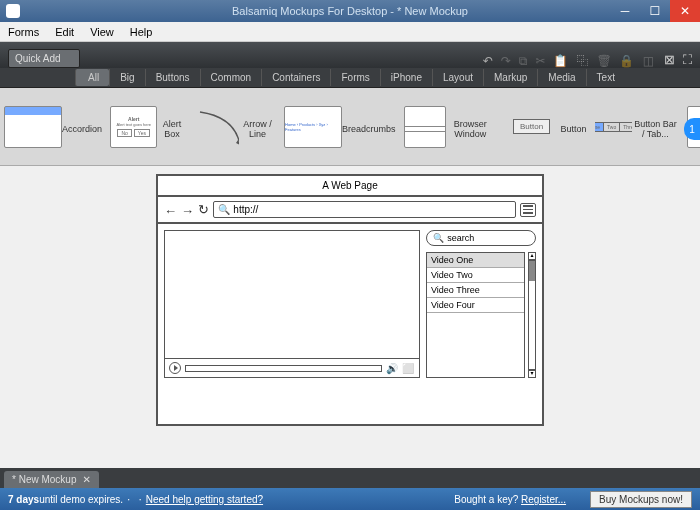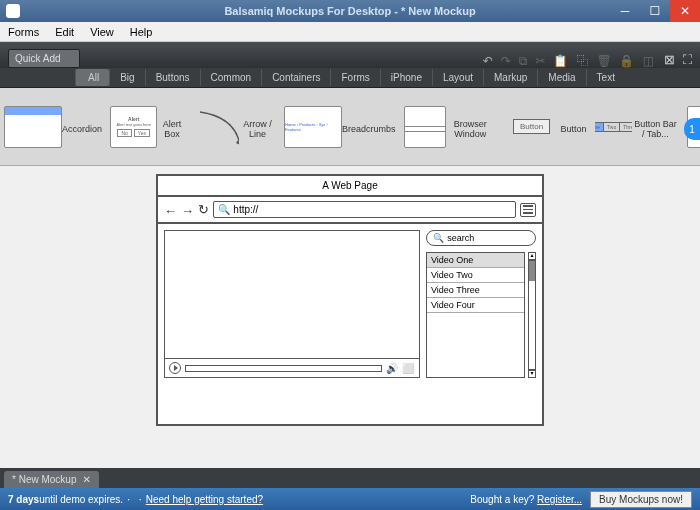--- a/index.html
+++ b/index.html
@@ -1,20 +1,20 @@
 <!DOCTYPE html>
 <html><head>
 <meta charset="utf-8">
 <style>
 * { box-sizing: border-box; margin: 0; padding: 0; font-family: Arial, sans-serif; }
 body { width: 700px; height: 510px; background: #e8e8e8; overflow: hidden; display: flex; flex-direction: column; }
 
 .titlebar { height: 22px; background: linear-gradient(#5a7ca3, #3d6391); display: flex; align-items: center; color: #fff; font-size: 11px; position: relative; }
 .titlebar-icon { width: 14px; height: 14px; background: #fff; border-radius: 3px; margin: 0 6px; }
-.titlebar-title { position: absolute; left: 50%; transform: translateX(-50%); color: #d0e0f0; font-weight: bold; }
+.titlebar-title { position: absolute; left: 50%; transform: translateX(-50%); color: #d0e0f0; }
 .window-buttons { position: absolute; right: 0; display: flex; }
 .window-btn { width: 30px; height: 22px; display: flex; align-items: center; justify-content: center; font-size: 12px; color: #fff; cursor: pointer; }
 .window-btn.close { background: #e04030; }
 
 .menubar { height: 20px; background: #f0f0f0; display: flex; align-items: center; font-size: 11px; border-bottom: 1px solid #ccc; }
 .menu-item { padding: 0 8px; cursor: pointer; }
 
 .toolbar { height: 26px; background: linear-gradient(#4a4e52, #2e3134); display: flex; align-items: flex-end; padding: 0 8px; }
 .quick-add { background: #6a6e72; color: #ddd; font-size: 10px; padding: 3px 18px 3px 6px; border: 1px solid #222; border-radius: 2px; }
 .toolbar-icons { margin-left: auto; display: flex; gap: 8px; color: #aaa; font-size: 12px; align-items: center; }
@@ -59,21 +59,21 @@
 .bm-scroll-track { flex: 1; border: 1.5px solid #555; position: relative; }
 .bm-scroll-thumb { position: absolute; left: 0; right: 0; background: #888; }
 .bm-scroll-btn { height: 8px; border: 1.5px solid #555; font-size: 6px; text-align: center; line-height: 5px; }
 
 .doc-tabs { height: 20px; background: #3a3d40; display: flex; align-items: flex-end; padding-left: 4px; }
 .doc-tab { background: #6a6e72; color: #ddd; font-size: 10px; padding: 3px 8px; border-radius: 3px 3px 0 0; display: flex; align-items: center; gap: 6px; }
 .doc-tab-close { cursor: pointer; font-size: 10px; }
 
 .statusbar { height: 22px; background: linear-gradient(#3d7ab8, #2a5f9e); display: flex; align-items: center; color: #fff; font-size: 10px; padding: 0 8px; }
 .statusbar a { color: #fff; text-decoration: underline; cursor: pointer; }
-.status-right { margin-left: auto; display: flex; align-items: center; gap: 8px; }
+.status-right { margin-left: auto; display: flex; align-items: center; gap: 24px; }
 .buy-btn { background: #f0f0f0; color: #333; border: 1px solid #888; padding: 2px 8px; font-size: 10px; cursor: pointer; }
 </style>
 </head>
 <body>
 
 <div class="titlebar">
   <div class="titlebar-icon"></div>
   <div class="titlebar-title">Balsamiq Mockups For Desktop - * New Mockup</div>
   <div class="window-buttons">
     <div class="window-btn">─</div>

